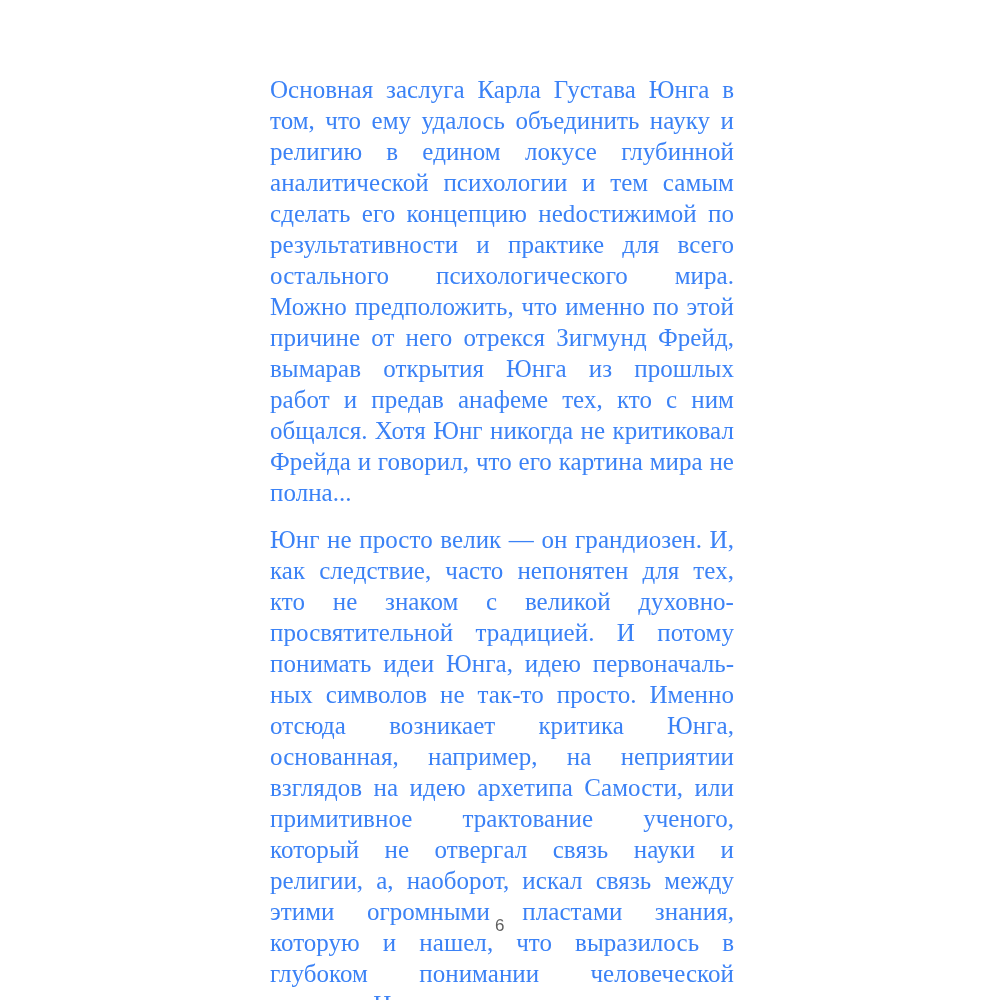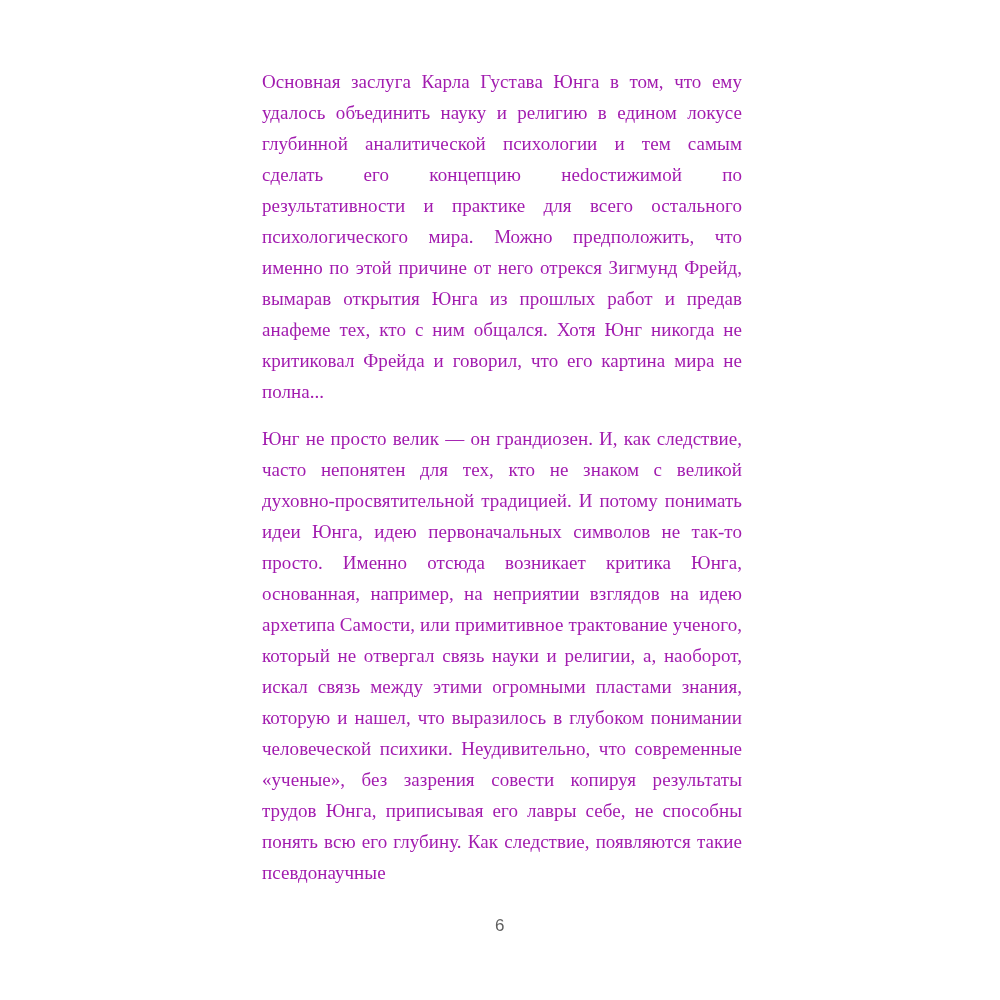--- a/index.html
+++ b/index.html
@@ -25,24 +25,24 @@
   }
 
   .text-column {
     position: absolute;
     left: 258px;
     top: 62px;
     width: 488px;
   }
 
   .body-paragraph {
-    margin: 4px;
-    font-size: 19px;
+    margin: 12px;
+    font-size: 25px;
     line-height: 31px;
-    color: #a21caf;
+    color: #3b82f6;
     text-align: justify;
     text-justify: inter-word;
     -webkit-hyphens: manual;
     hyphens: manual;
     letter-spacing: 0.05px;
     word-spacing: 0.2px;
   }
 
   .body-paragraph + .body-paragraph {
     margin-top: 16px;

